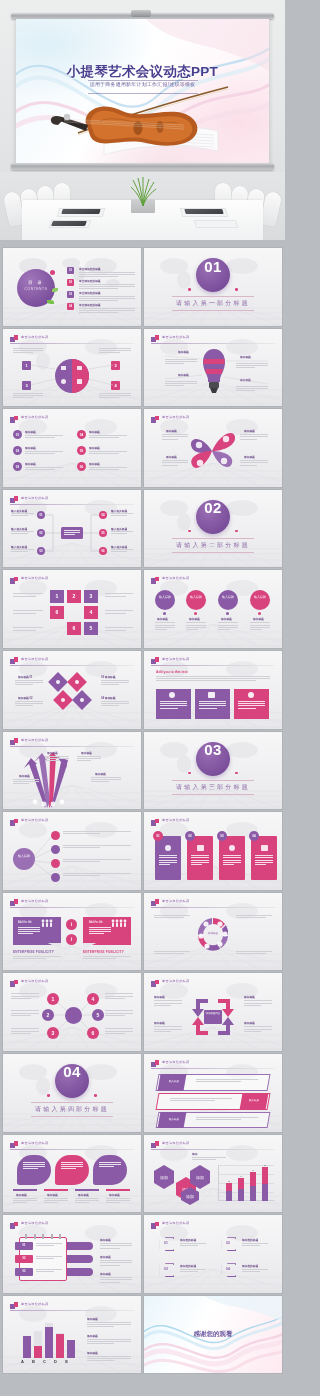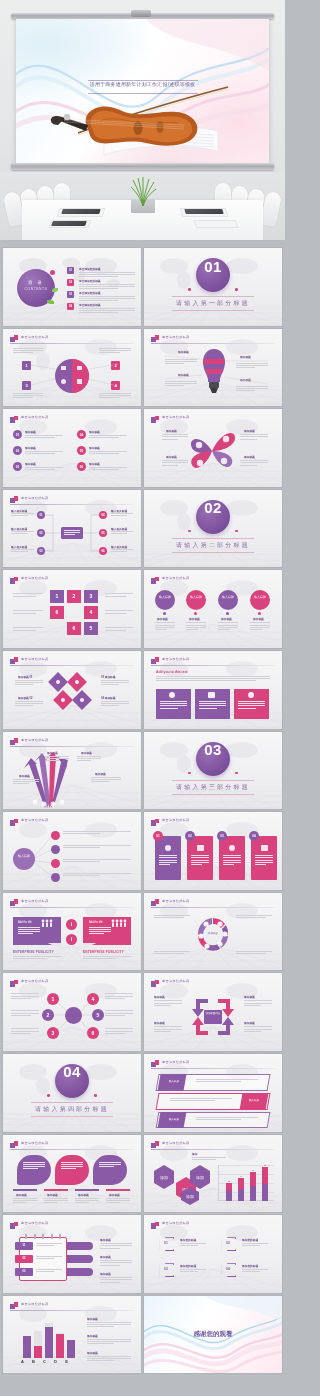--- a/index.html
+++ b/index.html
@@ -148,20 +148,21 @@
     <div class="screen-canvas">
       <div class="cov-bg"></div>
       <svg class="cov-wave" viewBox="0 0 253 144" preserveAspectRatio="none">
         <path d="M-5,60 C40,10 95,120 140,78 C185,38 225,52 258,26" fill="none" stroke="#bcdcf0" stroke-width="2.2" opacity=".85"></path>
         <path d="M-5,72 C42,22 96,130 142,88 C188,48 228,62 258,36" fill="none" stroke="#d9ecf7" stroke-width="4" opacity=".7"></path>
         <path d="M-5,96 C50,52 100,142 150,104 C200,66 232,84 258,62" fill="none" stroke="#f3cfe0" stroke-width="3" opacity=".8"></path>
         <path d="M-5,110 C55,70 105,150 155,118 C205,84 236,100 258,82" fill="none" stroke="#f7dfea" stroke-width="5" opacity=".75"></path>
         <path d="M130,0 C160,30 200,20 253,52 L253,0 Z" fill="#f6dde8" opacity=".5"></path>
       </svg>
 
+      <div class="cov-title">小提琴艺术会议动态PPT</div>
       <div class="cov-rule"></div>
       <div class="cov-sub">适用于商务通用新年计划工作汇报/述职等模板</div>
       <div class="cov-rule b"></div>
 
       <svg class="violin" viewBox="0 0 210 88">
 
         <path d="M62,66 C92,52 140,50 176,58 L176,78 C140,70 92,72 62,82 Z" fill="#fbfbfc" stroke="#e3e3e8" stroke-width=".6"></path>
         <g stroke="#cfcfd8" stroke-width=".35">
           <path d="M100,58 L172,62"></path>
             <path d="M100,61 L172,65"></path>

